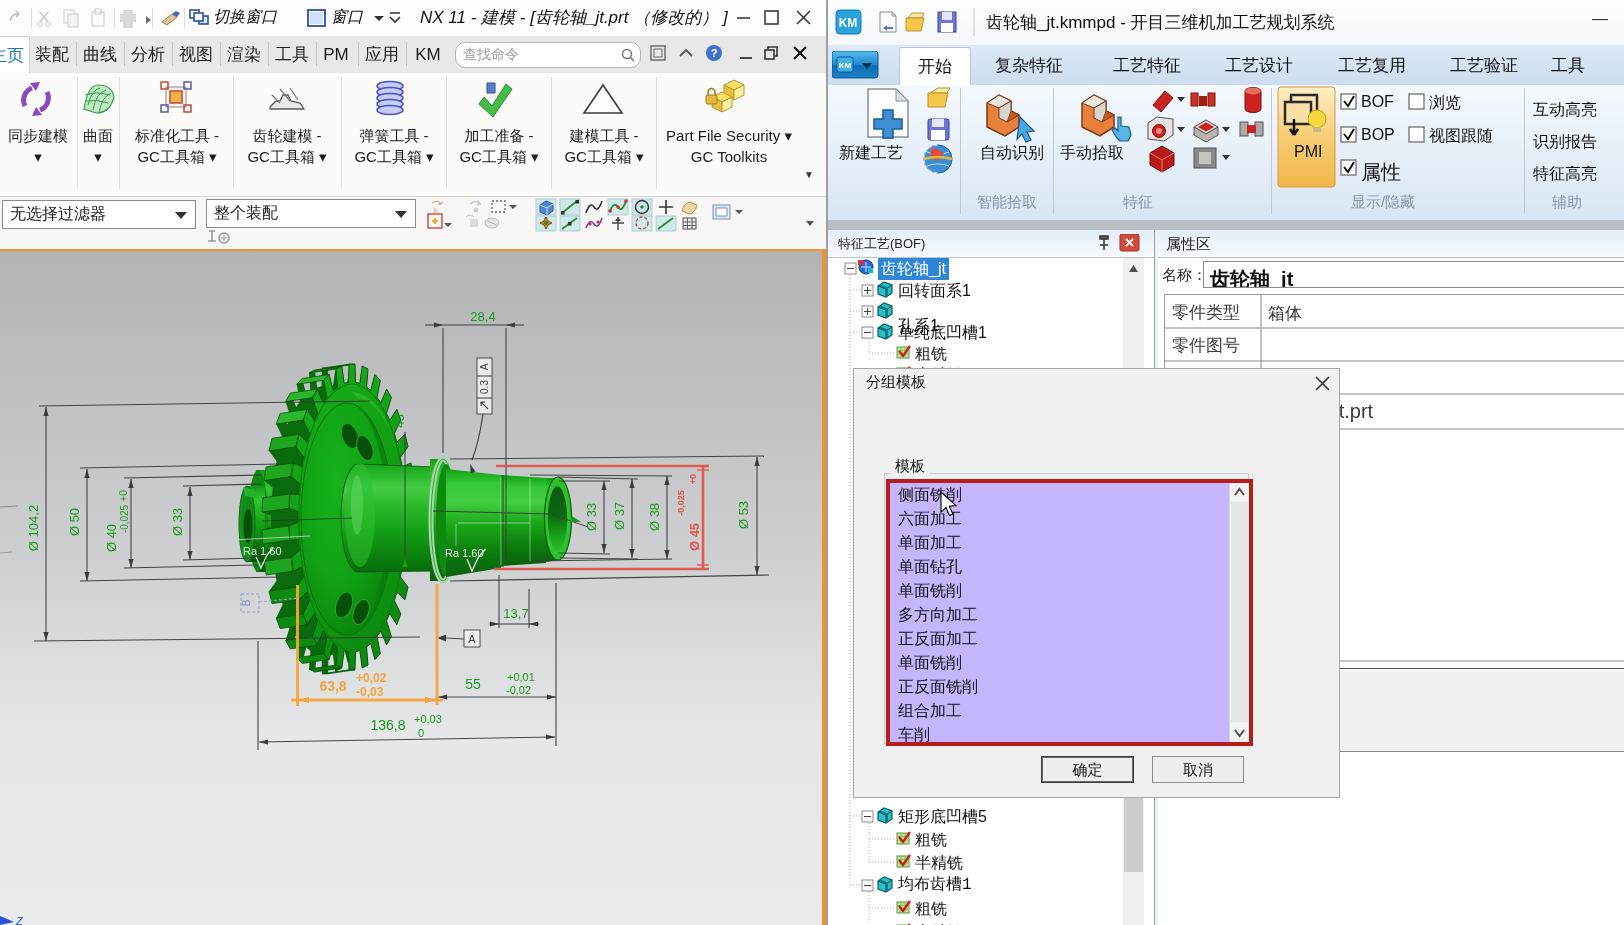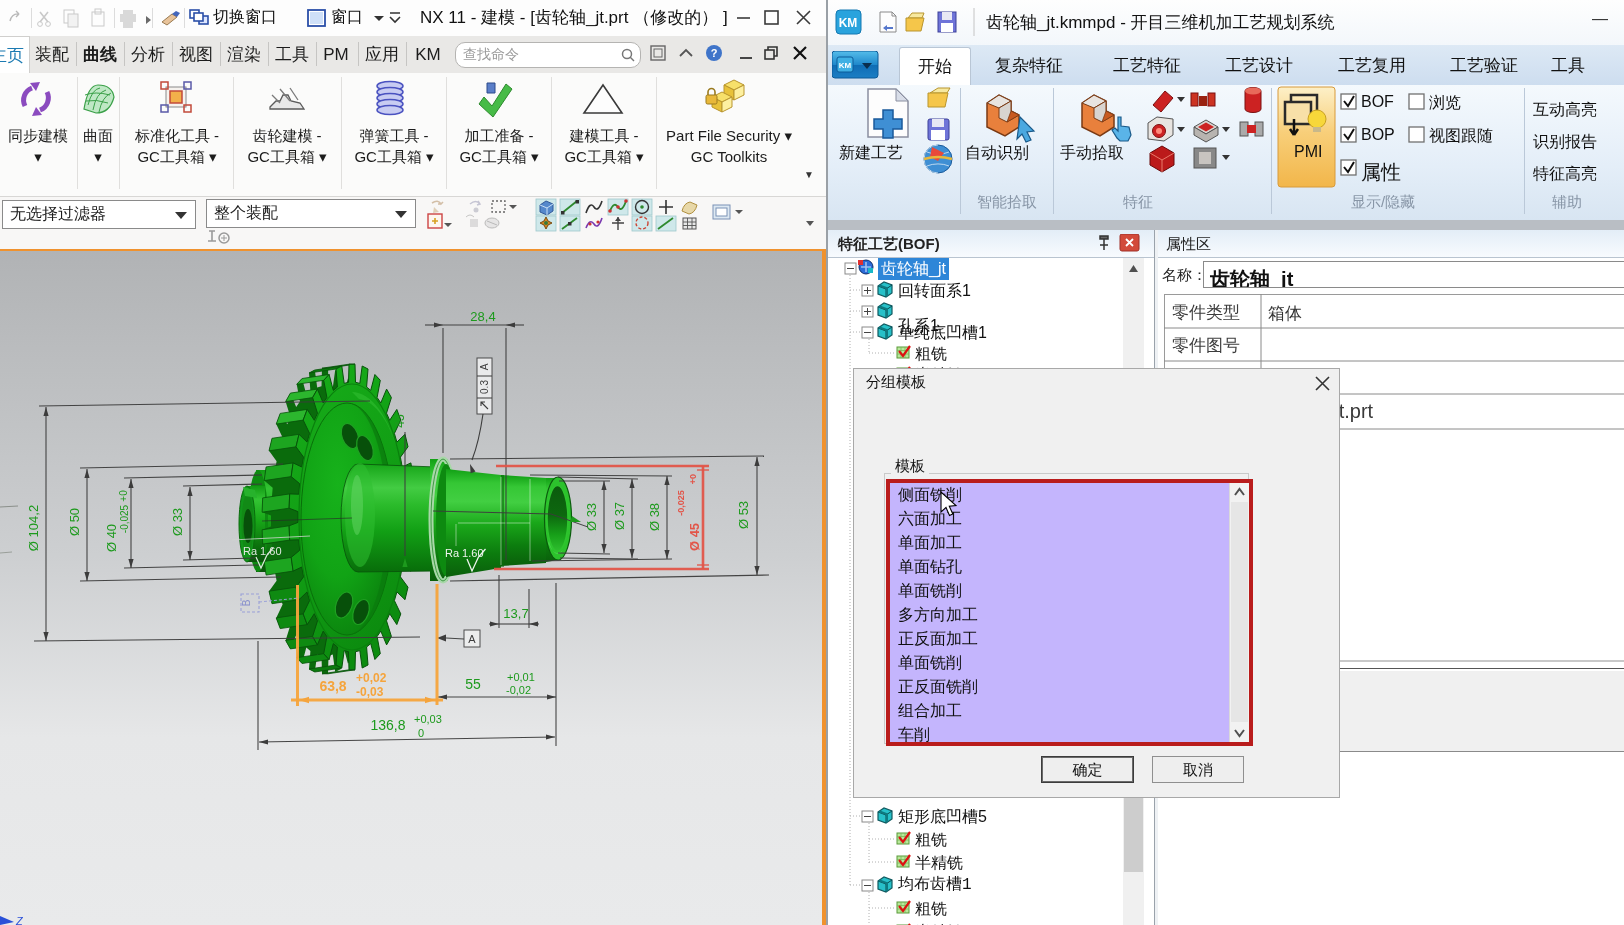--- a/index.html
+++ b/index.html
@@ -1,19 +1,19 @@
 <!DOCTYPE html>
 <html><head><meta charset="utf-8">
 <style>
 html,body{margin:0;padding:0;width:1624px;height:925px;overflow:hidden;font-family:"Liberation Sans",sans-serif;background:#fff;}
 #root{position:absolute;left:0;top:0;width:1624px;height:925px;}
 .abs{position:absolute;}
 
 #nx{position:absolute;left:0;top:0;width:828px;height:925px;background:#fbfbfa;}
-#nxtitle{position:absolute;left:0;top:0;width:828px;height:36px;background:#fdfdfd;}
+#nxtitle{position:absolute;left:0;top:0;width:828px;height:36px;background:#fdfdfd;font-style:italic;}
 #nxtabs{position:absolute;left:0;top:36px;width:828px;height:37px;background:#e9e8e6;border-bottom:1px solid #dcdbd9;}
 .nxtab{position:absolute;top:0;height:37px;line-height:37px;font-size:17px;color:#1c1c1c;text-align:center;}
 .nxtabsep{position:absolute;top:6px;height:24px;width:1px;background:#c6c5c3;}
 #nxribbon{position:absolute;left:0;top:73px;width:828px;height:123px;background:#fbfbfa;border-bottom:1px solid #d8d7d5;}
 .rgsep{position:absolute;top:4px;height:112px;width:1px;background:#e0dfdd;}
 .rbtn{position:absolute;top:0;text-align:center;font-size:15px;color:#1c1c1c;line-height:21px;}
 #nxselbar{position:absolute;left:0;top:197px;width:828px;height:52px;background:#f8f7f6;}
 .combo{position:absolute;background:#fff;border:1px solid #8a8a8a;font-size:16px;color:#1c1c1c;}
 .combo .arr{position:absolute;right:8px;top:50%;margin-top:-3px;width:0;height:0;border-left:6px solid transparent;border-right:6px solid transparent;border-top:7px solid #333;}
 
@@ -23,21 +23,21 @@
 #km{position:absolute;left:826px;top:0;width:798px;height:925px;background:#fff;border-left:2px solid #9aa0a6;}
 #kmtitle{position:absolute;left:0;top:0;width:798px;height:45px;background:linear-gradient(#fefefe,#f3f7fb);}
 #kmtabs{position:absolute;left:0;top:45px;width:798px;height:40px;background:linear-gradient(#dde9f5,#cdddef);}
 .kmtab{position:absolute;top:2px;height:38px;line-height:38px;font-size:17px;color:#111;text-align:center;}
 #kmribbon{position:absolute;left:0;top:85px;width:798px;height:135px;background:linear-gradient(#f4f9fd,#e4eef8 60%,#d8e5f2);}
 .kmgsep{position:absolute;top:3px;height:126px;width:1px;background:#bac8d8;}
 .kmglabel{position:absolute;top:106px;height:22px;line-height:22px;font-size:15px;color:#8795a6;text-align:center;}
 #kmband{position:absolute;left:0;top:220px;width:798px;height:10px;background:#b9bec4;}
 
 #treepanel{position:absolute;left:0;top:230px;width:326px;height:695px;background:#fff;}
-#treehdr{position:absolute;left:0;top:0;width:326px;height:27px;background:linear-gradient(#e3edf7,#f8fbfe);border-bottom:1px solid #b9c4d0;font-size:15px;color:#222;line-height:27px;font-weight:bold;}
+#treehdr{position:absolute;left:0;top:0;width:326px;height:27px;background:linear-gradient(#e3edf7,#f8fbfe);border-bottom:1px solid #b9c4d0;font-size:13px;color:#222;line-height:27px;}
 #proppanel{position:absolute;left:330px;top:230px;width:468px;height:695px;background:#fff;}
 #prophdr{position:absolute;left:0;top:0;width:468px;height:27px;background:linear-gradient(#e3edf7,#f8fbfe);border-bottom:1px solid #b9c4d0;font-size:15px;color:#222;line-height:27px;}
 .tsplit{position:absolute;left:326px;top:230px;width:4px;height:695px;background:#eef1f4;border-left:1px solid #9aa2ab;border-right:1px solid #9aa2ab;}
 .trow{position:absolute;left:0;height:22px;font-size:16px;color:#111;white-space:nowrap;}
 
 #dlg{position:absolute;left:853px;top:368px;width:487px;height:430px;background:#f0f0f0;border:1px solid #a8a8a8;box-sizing:border-box;}
 .lbitem{height:24px;line-height:24px;font-size:16px;color:#111;padding-left:8px;}
 .btn{position:absolute;height:27px;background:#eeeeee;border:1px solid #8f8f8f;font-size:15px;color:#111;text-align:center;line-height:25px;box-sizing:border-box;}
 .cellL{color:#3c3c3c;}
 </style></head>
@@ -86,21 +86,21 @@
         <div class="abs" style="left:184px;top:8px;width:1px;height:20px;background:#dcdcdc;"></div>
         <div class="abs" style="left:213px;top:7px;font-size:16px;color:#111;">切换窗口</div>
     <div class="abs" style="left:331px;top:7px;font-size:16px;color:#111;">窗口</div>
     <div class="abs" style="left:420px;top:6px;font-size:17px;color:#111;">NX 11 - 建模 - [齿轮轴_jt.prt （修改的） ]</div>
   </div>
 
   <div id="nxtabs">
     <div class="nxtab" style="left:-16px;width:44px;background:#fff;color:#1b7ab2;border:1px solid #d0cfcd;border-bottom:none;height:36px;">主页</div>
     <div class="nxtab" style="left:30px;width:44px;">装配</div>
         <div class="nxtabsep" style="left:76px"></div>
-    <div class="nxtab" style="left:78px;width:44px;font-weight:bold;">曲线</div>
+    <div class="nxtab" style="left:78px;width:44px;">曲线</div>
         <div class="nxtabsep" style="left:124px"></div>
     <div class="nxtab" style="left:126px;width:44px;">分析</div>
         <div class="nxtabsep" style="left:172px"></div>
     <div class="nxtab" style="left:174px;width:44px;">视图</div>
         <div class="nxtabsep" style="left:220px"></div>
     <div class="nxtab" style="left:222px;width:44px;">渲染</div>
         <div class="nxtabsep" style="left:268px"></div>
     <div class="nxtab" style="left:270px;width:44px;">工具</div>
         <div class="nxtabsep" style="left:316px"></div>
     <div class="nxtab" style="left:316px;width:40px;">PM</div>
@@ -653,21 +653,21 @@
             <path d="M516 82 l4 5 6 -10" stroke="#111" stroke-width="2" fill="none"></path>
           </svg>
 <div class="abs" style="left:533px;top:8px;font-size:16px;color:#111;">BOF</div>
 <div class="abs" style="left:601px;top:8px;font-size:16px;color:#111;">浏览</div>
 <div class="abs" style="left:533px;top:41px;font-size:16px;color:#111;">BOP</div>
 <div class="abs" style="left:601px;top:41px;font-size:16px;color:#111;">视图跟随</div>
 <div class="abs" style="left:533px;top:74px;font-size:20px;color:#111;">属性</div>
         </div>
     <div class="abs" style="left:11px;top:58px;font-size:16px;color:#111;">新建工艺</div>
     <div class="kmgsep" style="left:132px"></div>
-    <div class="abs" style="left:137px;top:58px;font-size:16px;color:#111;">自动识别</div>
+    <div class="abs" style="left:152px;top:58px;font-size:16px;color:#111;">自动识别</div>
     <div class="kmglabel" style="left:134px;width:90px;">智能拾取</div>
     <div class="kmgsep" style="left:225px"></div>
     <div class="abs" style="left:232px;top:58px;font-size:16px;color:#111;">手动拾取</div>
     <div class="kmglabel" style="left:280px;width:60px;">特征</div>
     <div class="kmgsep" style="left:443px"></div>
     <div class="abs" style="left:466px;top:58px;font-size:16px;color:#111;">PMI</div>
     <div class="kmglabel" style="left:510px;width:90px;">显示/隐藏</div>
     <div class="kmgsep" style="left:696px"></div>
     <div class="abs" style="left:705px;top:9px;font-size:16px;color:#111;line-height:32px;">互动高亮<br>识别报告<br>特征高亮</div>
     <div class="kmglabel" style="left:715px;width:48px;">辅助</div>

